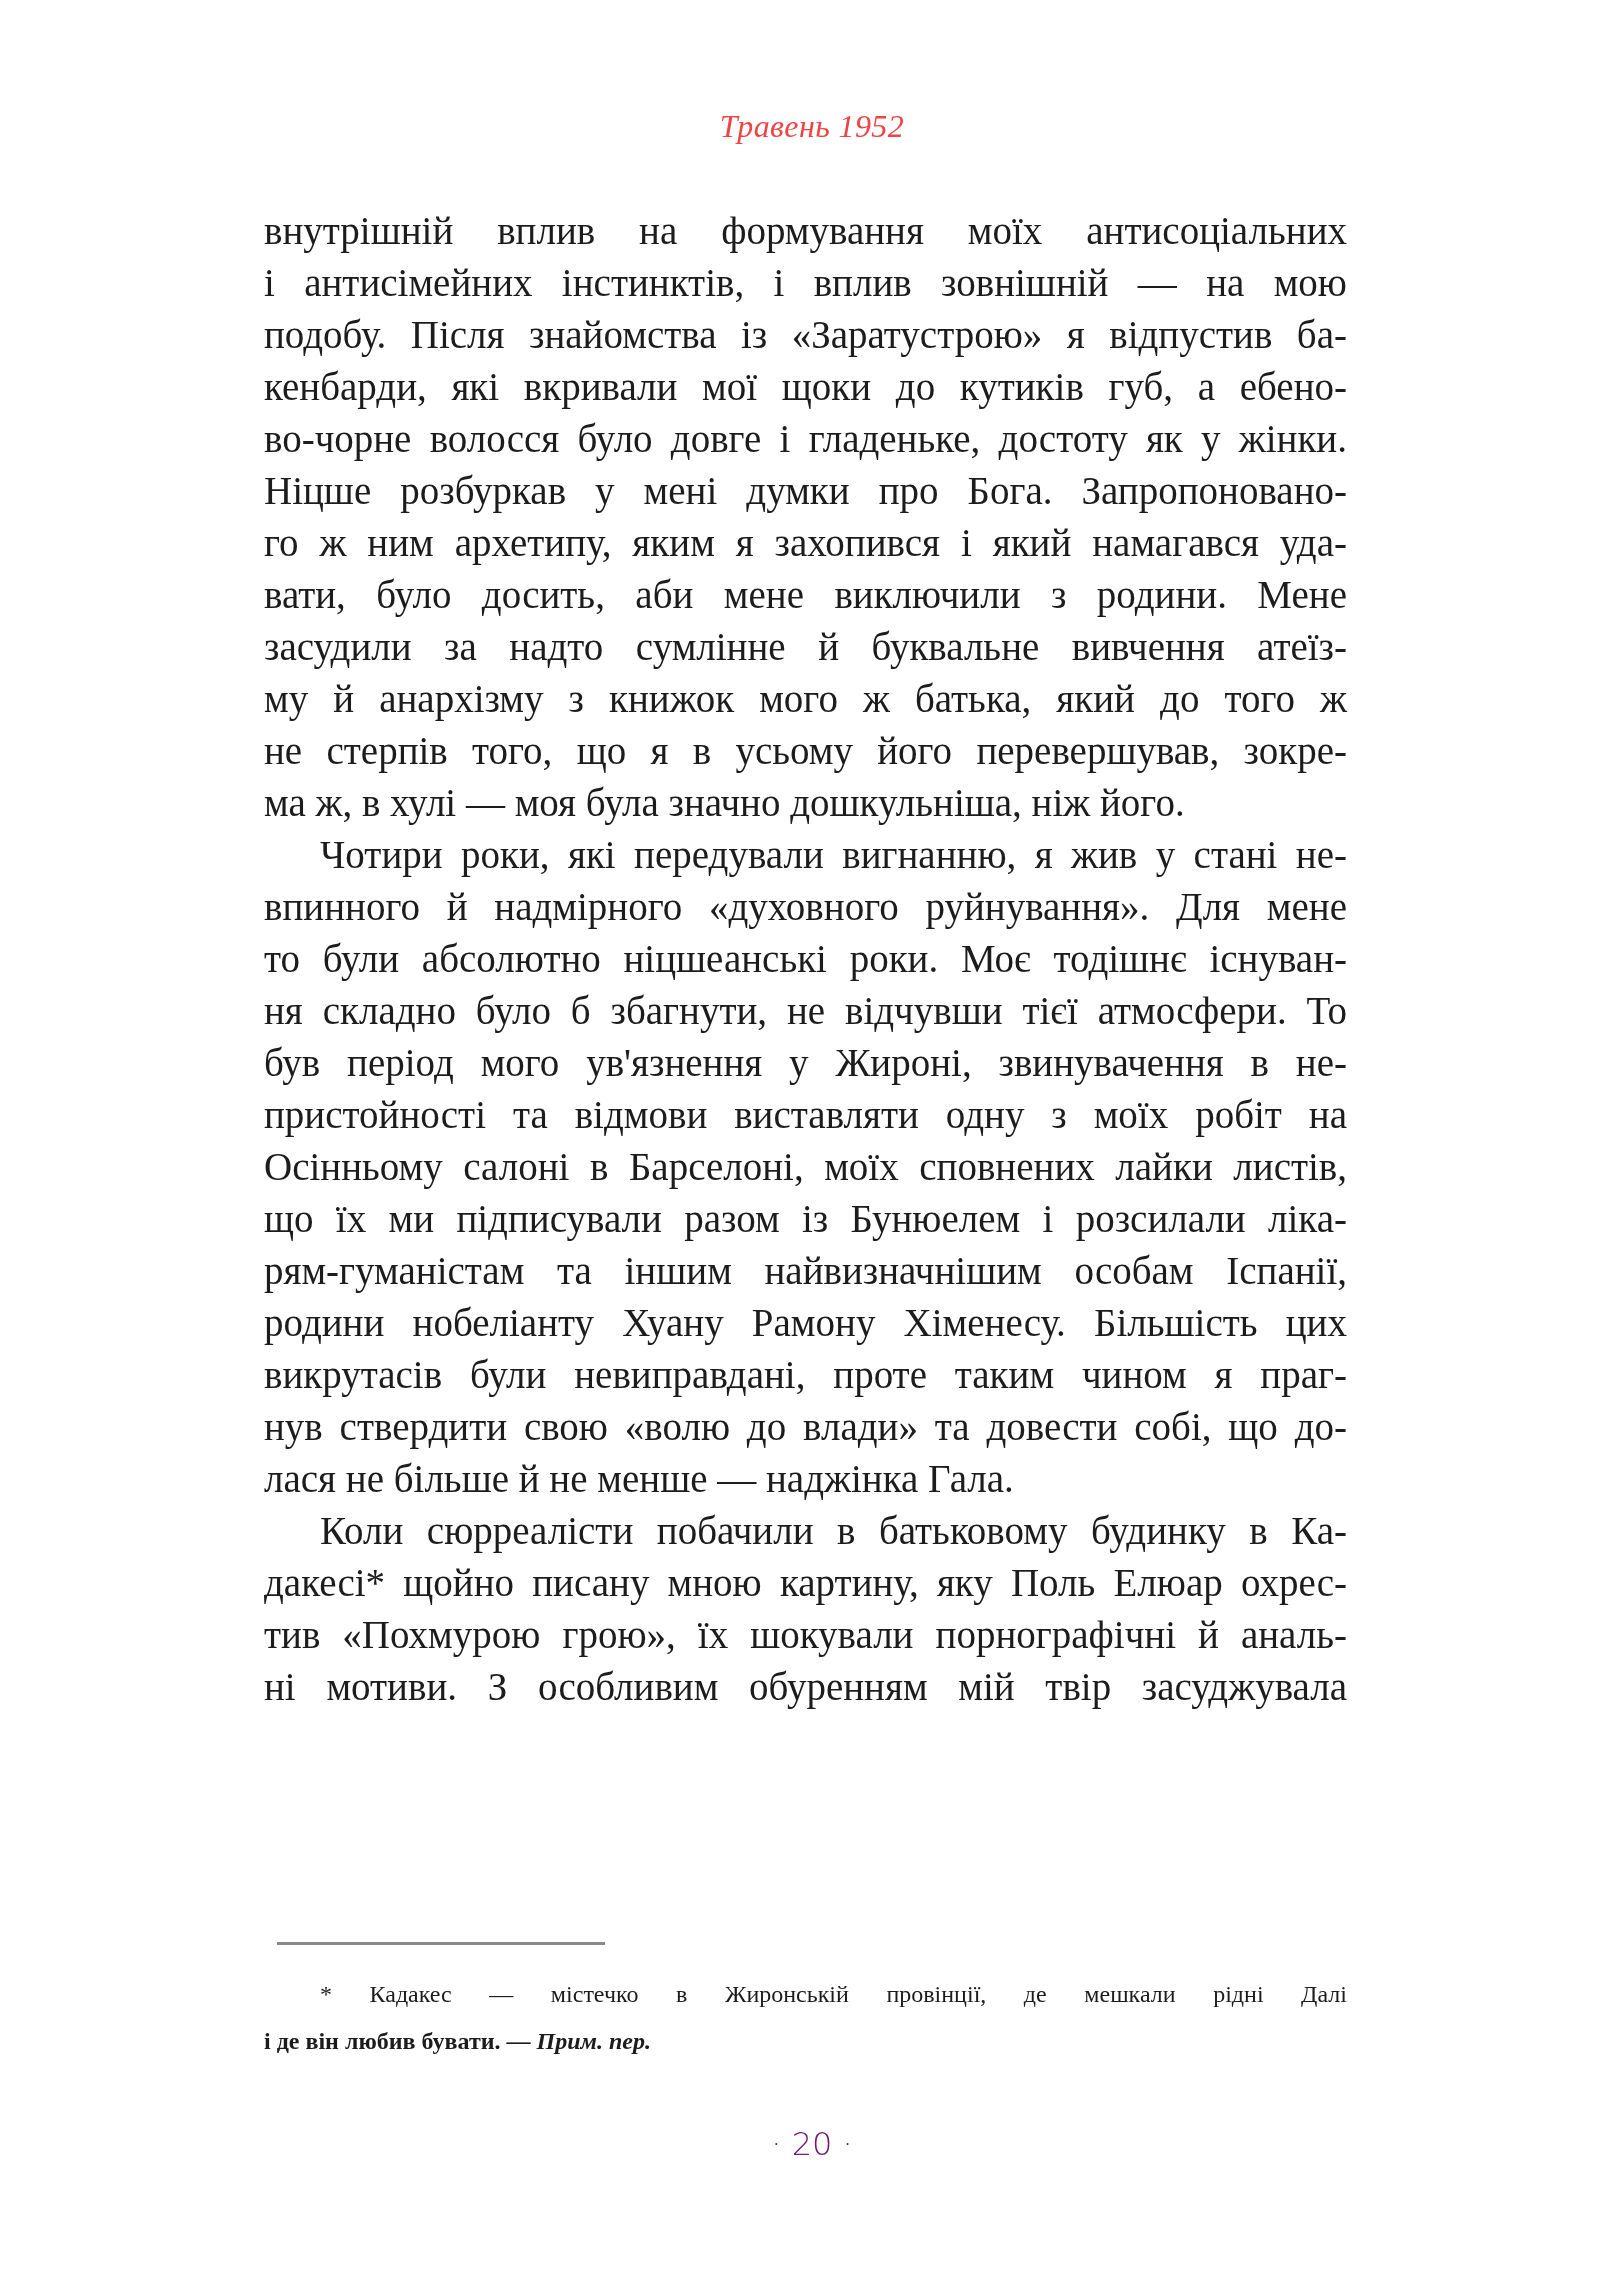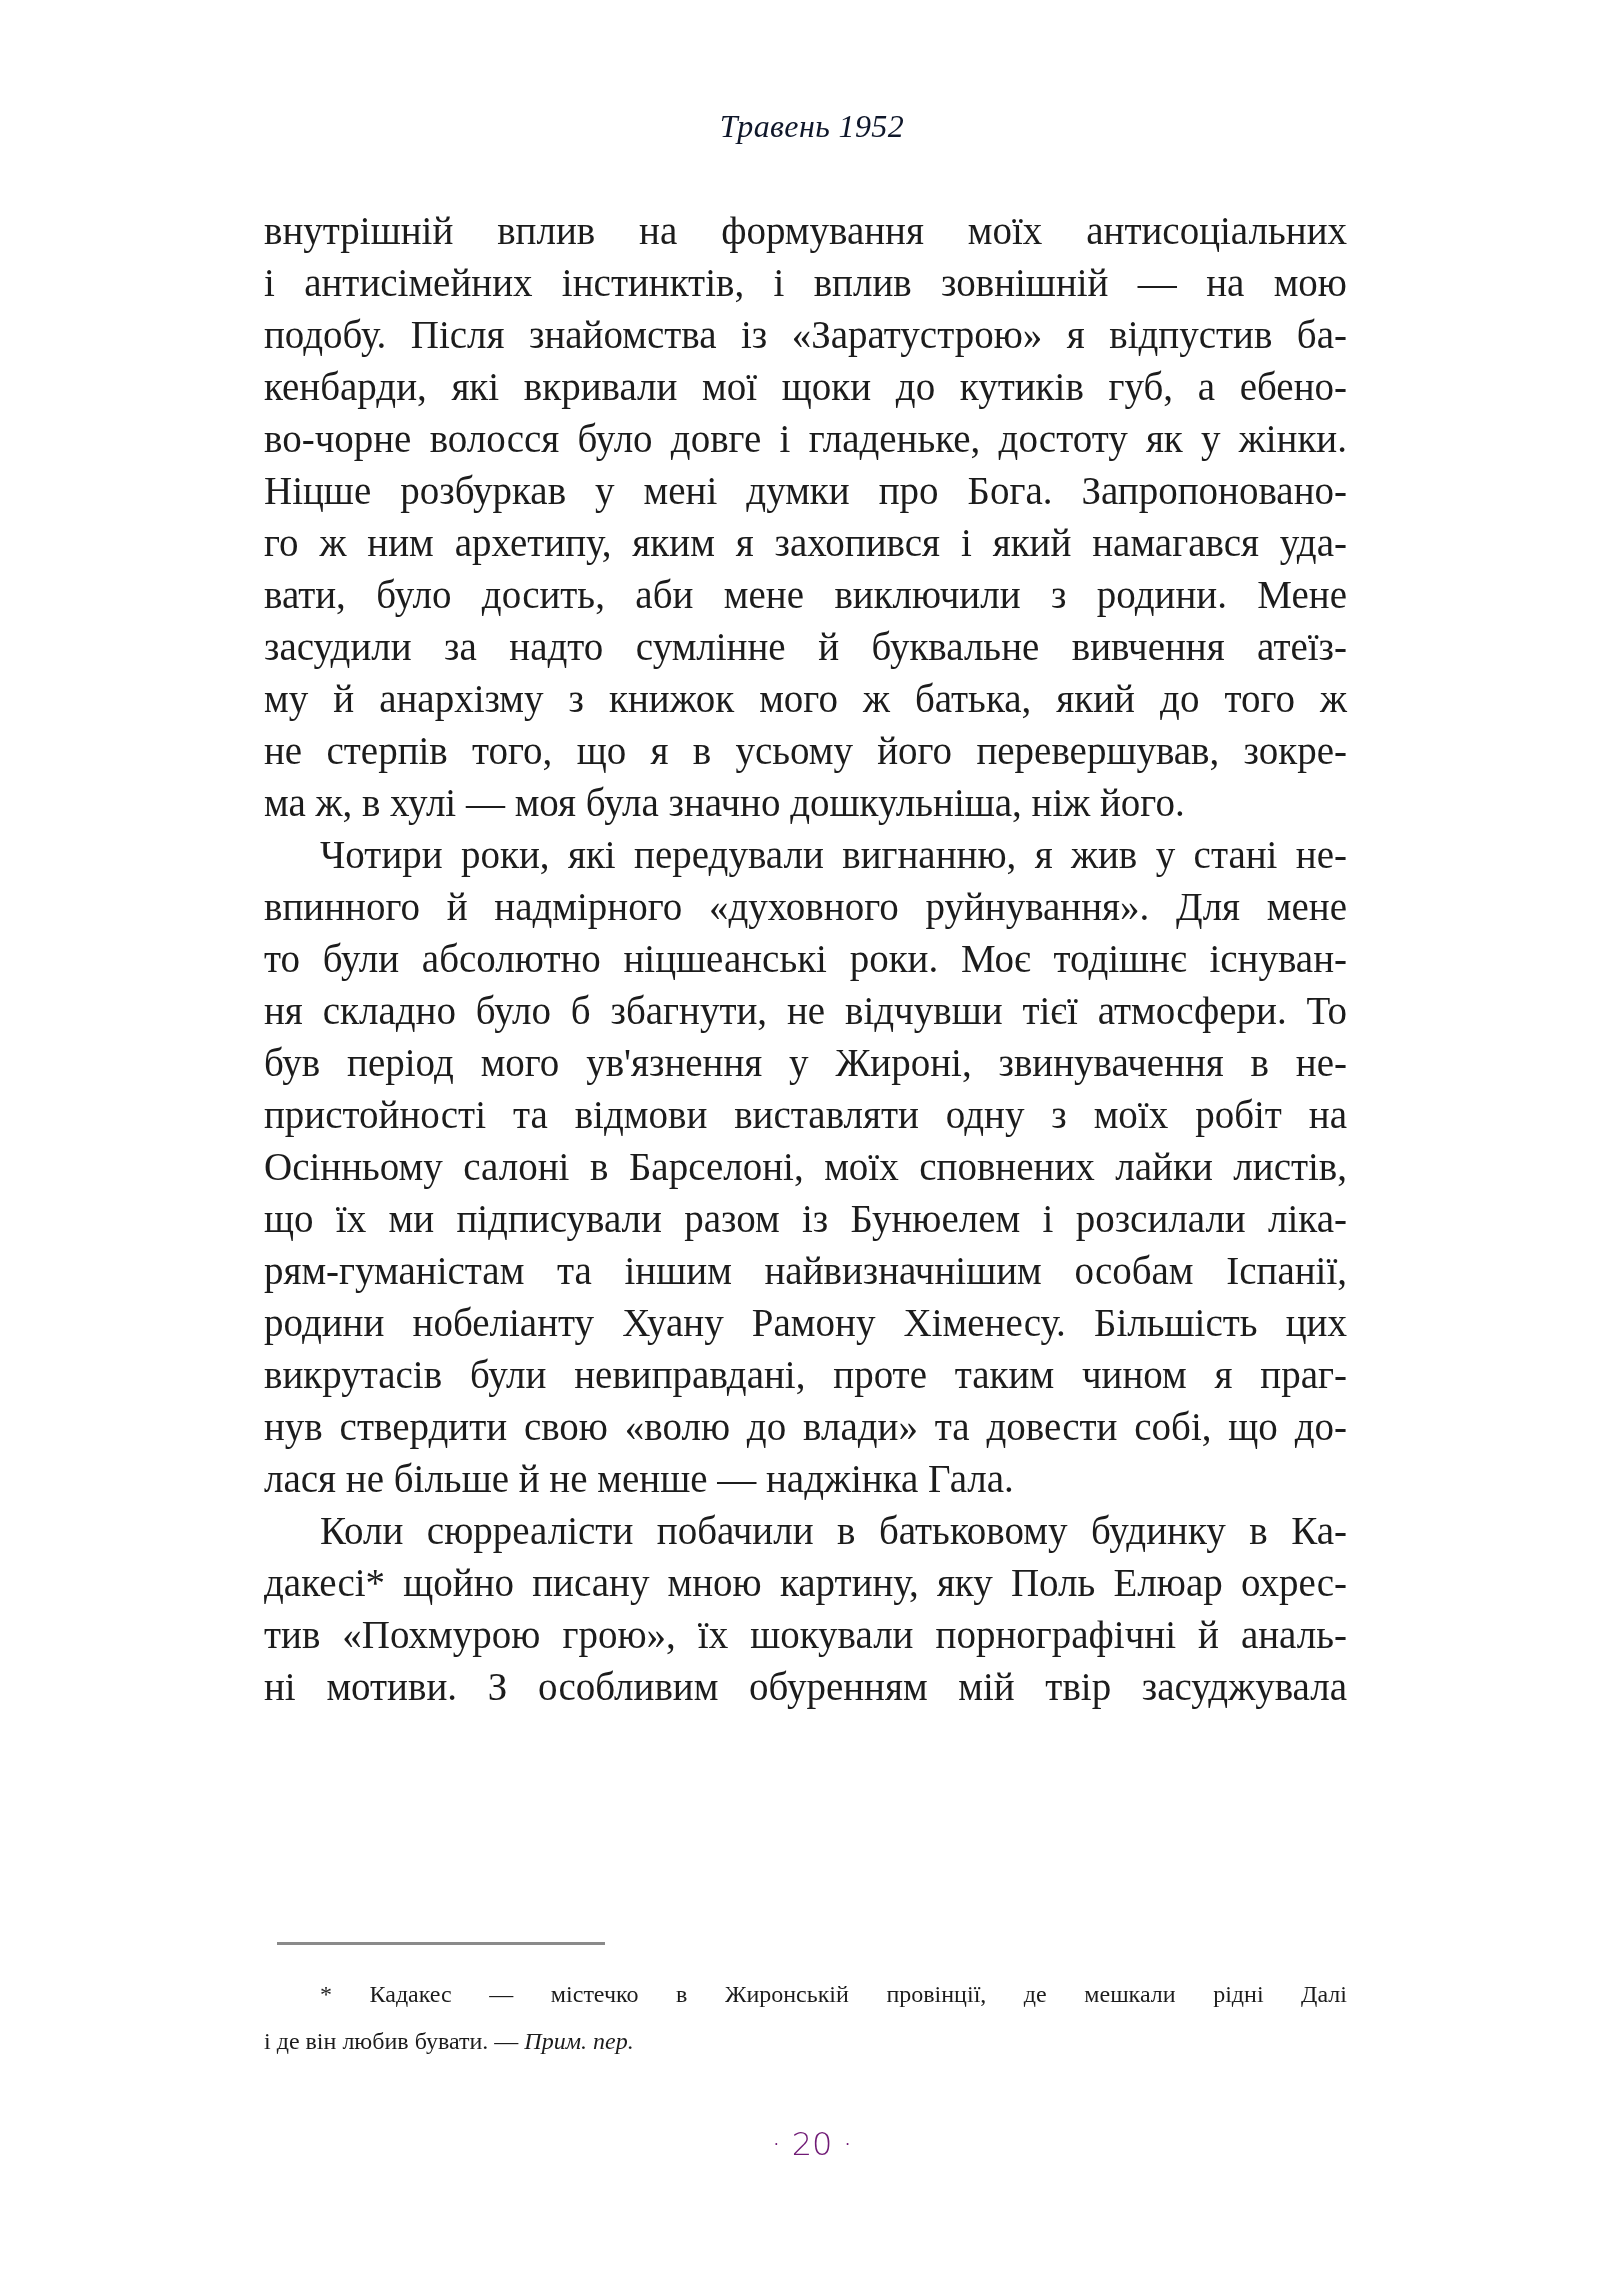--- a/index.html
+++ b/index.html
@@ -16,21 +16,21 @@
       font-family: "Liberation Serif", "DejaVu Serif", serif;
     }
     .running-head {
       position: absolute;
       top: 108px;
       left: 0;
       width: 1624px;
       text-align: center;
       font-style: italic;
       font-size: 32px;
-      color: #0f172a;
+      color: #ef4444;
       letter-spacing: 0.4px;
     }
     .text-block {
       position: absolute;
       top: 205px;
       left: 264px;
       width: 1083px;
     }
     .line {
       display: block;
@@ -64,21 +64,21 @@
     .fn-line {
       display: block;
       height: 47px;
       line-height: 47px;
       font-size: 24px;
       white-space: nowrap;
       text-align: justify;
       text-align-last: justify;
     }
     .fn-line.indent { padding-left: 56px; }
-    .fn-line.last { text-align-last: left; }
+    .fn-line.last { text-align-last: left; font-weight: bold; }
     .fn-italic { font-style: italic; }
     .page-number {
       position: absolute;
       top: 2125px;
       left: 0;
       width: 1624px;
       text-align: center;
       font-size: 32px;
       color: #701a75;
       font-family: "DejaVu Sans", sans-serif;

